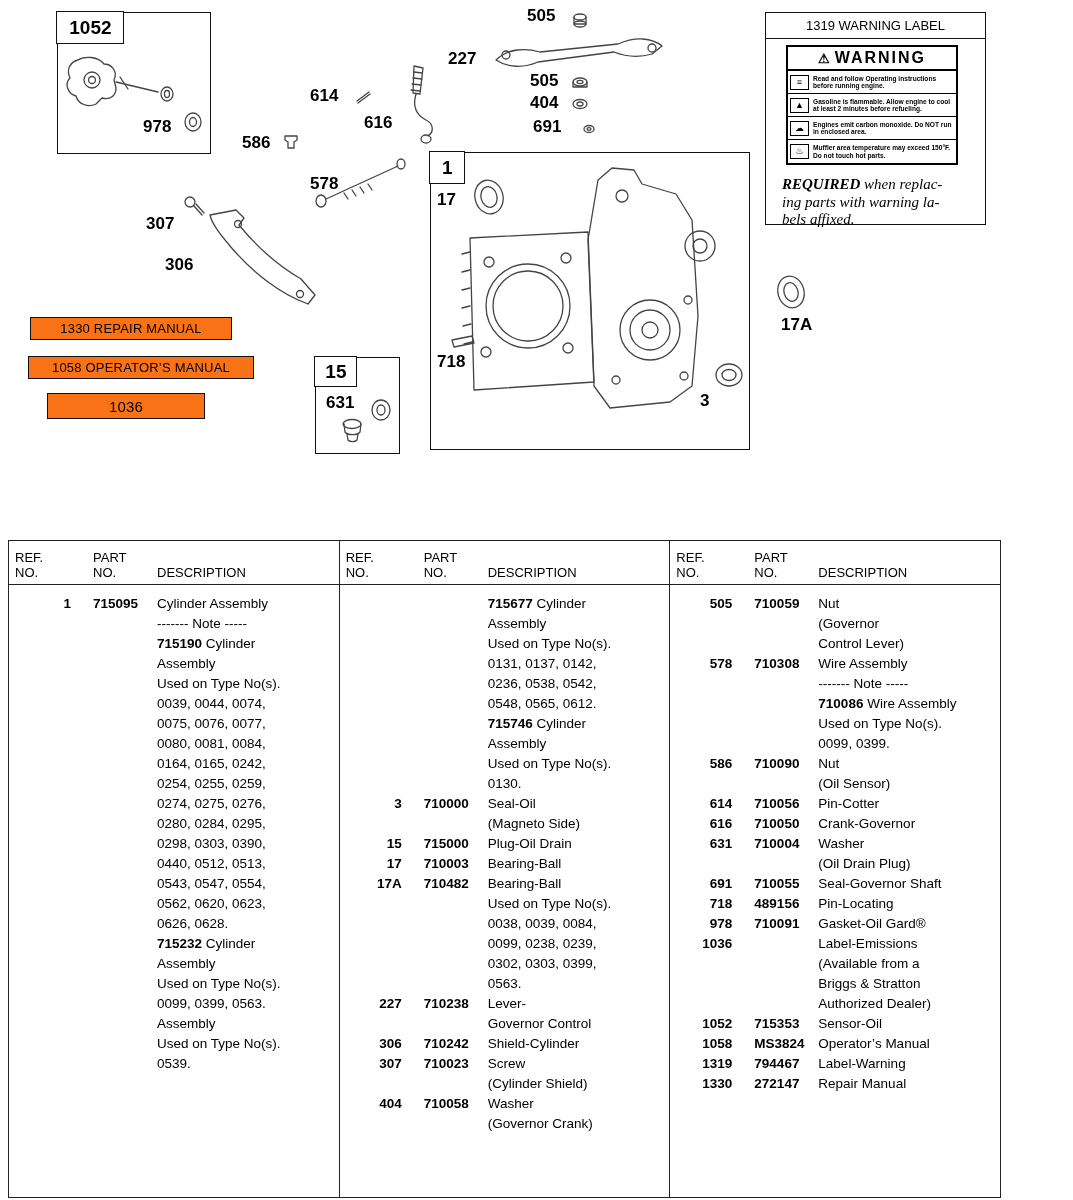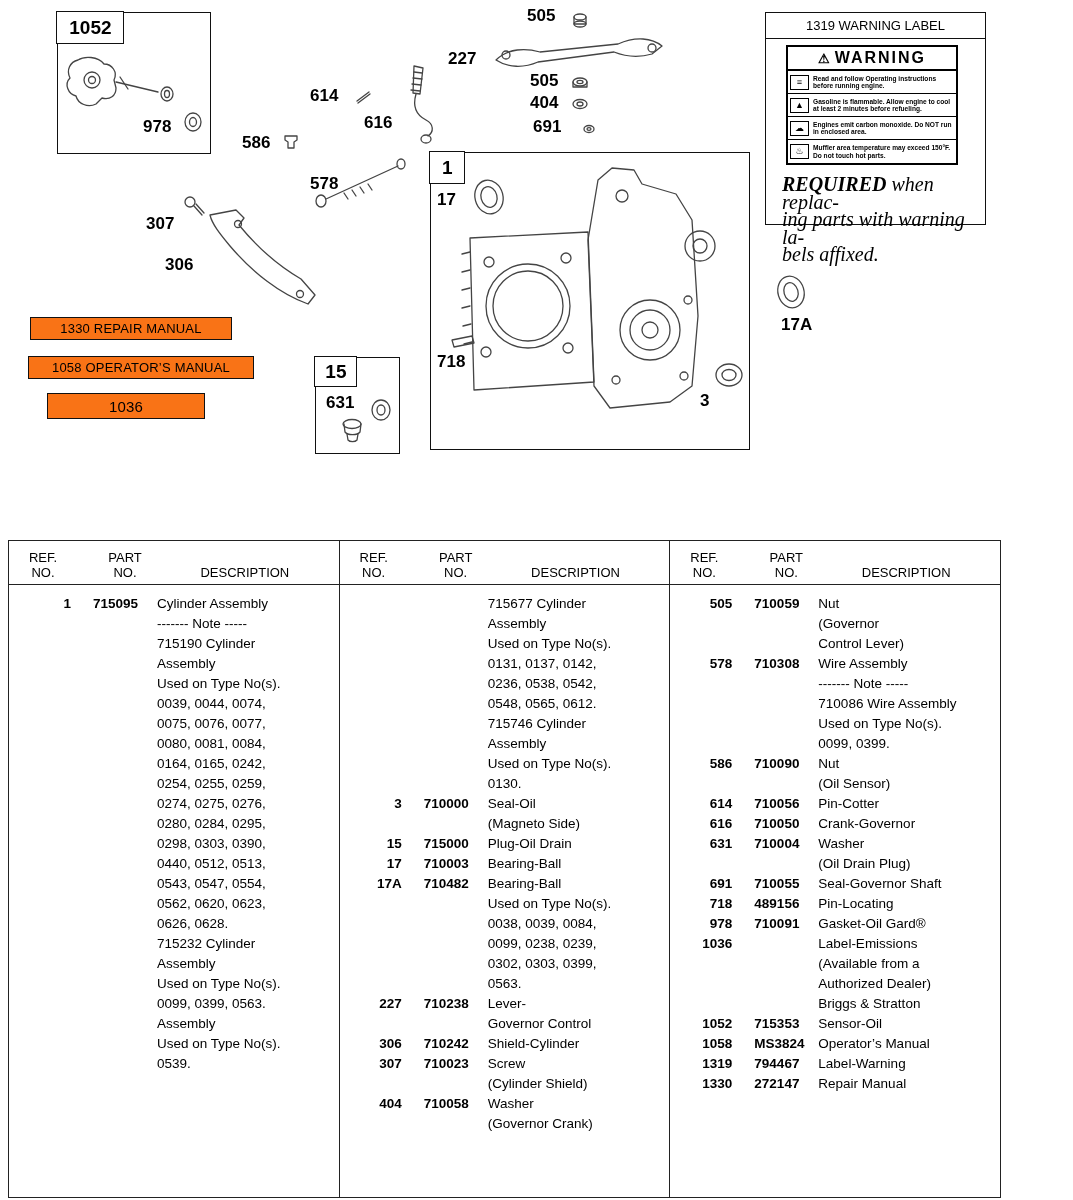--- a/index.html
+++ b/index.html
@@ -38,46 +38,46 @@
     border-bottom:2px solid #000; padding:2px 0 2px;
   }
   .wtri { font-size:13px; letter-spacing:0; }
   .wrow { display:flex; gap:4px; align-items:center; border-bottom:1.2px solid #000; padding:2px 2px; min-height:23px; }
   .wrow:last-child { border-bottom:none; }
   .wicon { flex:0 0 19px; width:19px; height:15px; border:1.1px solid #000; font-size:9px; line-height:13px; text-align:center; }
   .wtext { font-size:6.6px; line-height:7.4px; font-weight:bold; }
   .wreq {
     position:absolute; left:16px; top:163px; width:194px;
     font-family:"Liberation Serif", serif; font-style:italic;
-    font-size:20px; line-height:17.5px;
+    font-size:15px; line-height:17.5px;
   }
   .wreq b { font-style:italic; }
 
   
   .parts-table {
     position:absolute; left:8px; top:540px; width:993px; height:658px;
     border:1.6px solid #222; display:flex; background:#fff;
   }
   .tcol { flex:1; display:flex; flex-direction:column; min-width:0; }
   .tcol + .tcol { border-left:1.4px solid #222; }
   .thead {
     display:flex; align-items:flex-end; height:44px;
     border-bottom:1.5px solid #222; padding:4px 6px 4px; font-size:13px;
   }
-  .th { text-align:center; line-height:15px; }
+  .th { line-height:15px; }
   .th span { display:block; }
   .th-ref { width:56px; }
   .th-part { width:64px; margin-left:22px; }
   .th-desc { flex:1; }
   .tbody { padding-top:9px; }
   .trow { display:flex; padding:0 6px; font-size:13.5px; line-height:20px; }
   .c-ref { width:56px; text-align:right; font-weight:bold; flex:0 0 56px; }
   .c-part { width:64px; margin-left:22px; font-weight:bold; flex:0 0 64px; }
   .c-desc { flex:1; min-width:0; }
-  .c-desc b { font-weight:normal; }
+  .c-desc b { font-weight:bold; }
   .c-desc.note { font-weight:normal; }
 </style>
 </head>
 <body>
 
 <div class="page">
 
   <div class="diagram">
 
     <svg width="1073" height="540" viewBox="0 0 1073 540">
@@ -632,26 +632,26 @@
             <span class="c-desc">Label-Emissions</span>
           </div>
           <div class="trow">
             <span class="c-ref"></span>
             <span class="c-part"></span>
             <span class="c-desc">(Available from a</span>
           </div>
           <div class="trow">
             <span class="c-ref"></span>
             <span class="c-part"></span>
+            <span class="c-desc">Briggs &amp; Stratton</span>
+          </div>
+          <div class="trow">
+            <span class="c-ref"></span>
+            <span class="c-part"></span>
             <span class="c-desc">Authorized Dealer)</span>
-          </div>
-          <div class="trow">
-            <span class="c-ref"></span>
-            <span class="c-part"></span>
-            <span class="c-desc">Briggs &amp; Stratton</span>
           </div>
           <div class="trow">
             <span class="c-ref">1052</span>
             <span class="c-part">715353</span>
             <span class="c-desc">Sensor-Oil</span>
           </div>
           <div class="trow">
             <span class="c-ref">1058</span>
             <span class="c-part">MS3824</span>
             <span class="c-desc">Operator’s Manual</span>

